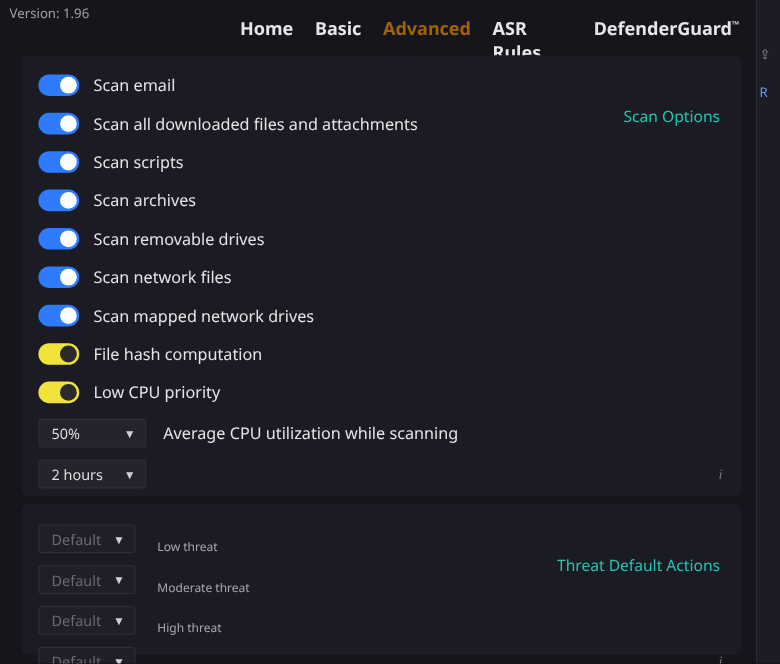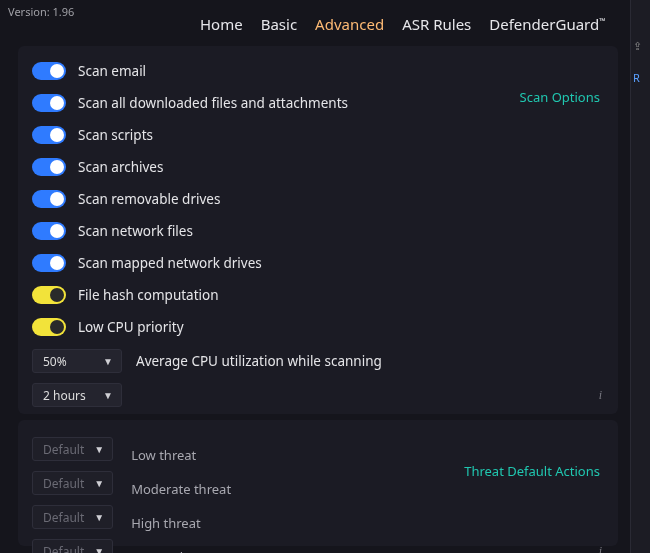--- a/index.html
+++ b/index.html
@@ -36,22 +36,22 @@
     color: #a0a0a6;
   }
   .nav {
     position: absolute;
     top: 14px; left: 200px; right: 14px;
     display: flex;
     gap: 18px;
     align-items: baseline;
     font-size: 15px;
   }
-  .nav-item { color: #e6e6ea; cursor: pointer; }
-  .nav-item.active { color: #fdba74; }
+  .nav-item { color: #e6e6ea; cursor: pointer; font-weight: bold; }
+  .nav-item.active { color: #a16207; }
   .nav-item sup { font-size: 8px; }
   .panel {
     position: absolute;
     left: 18px; right: 12px;
     background: #1b1b24;
     border-radius: 6px;
     padding: 10px 14px 6px 14px;
   }
   .panel.scan { top: 46px; height: 368px; }
   .panel.threat { top: 420px; height: 126px; }
@@ -112,21 +112,21 @@
   .chev { margin-left: 10px; font-size: 10px; color: #cfcfd4; }
   .info-i {
     position: absolute;
     right: 16px;
     font-style: italic;
     font-family: Georgia, serif;
     color: #7a7a82;
     font-size: 12px;
   }
   .threat .select { min-width: 80px; }
-  .threat-label { color: #a8a8b0; font-size: 13px; margin-left: 4px; margin-top: 12px; }
+  .threat-label { color: #a8a8b0; font-size: 10px; margin-left: 4px; margin-top: 12px; }
 </style>
 </head>
 <body>
 
 <div class="app">
 
   <div class="version">Version: 1.96</div>
 
   <div class="nav">
     <span class="nav-item">Home</span>

